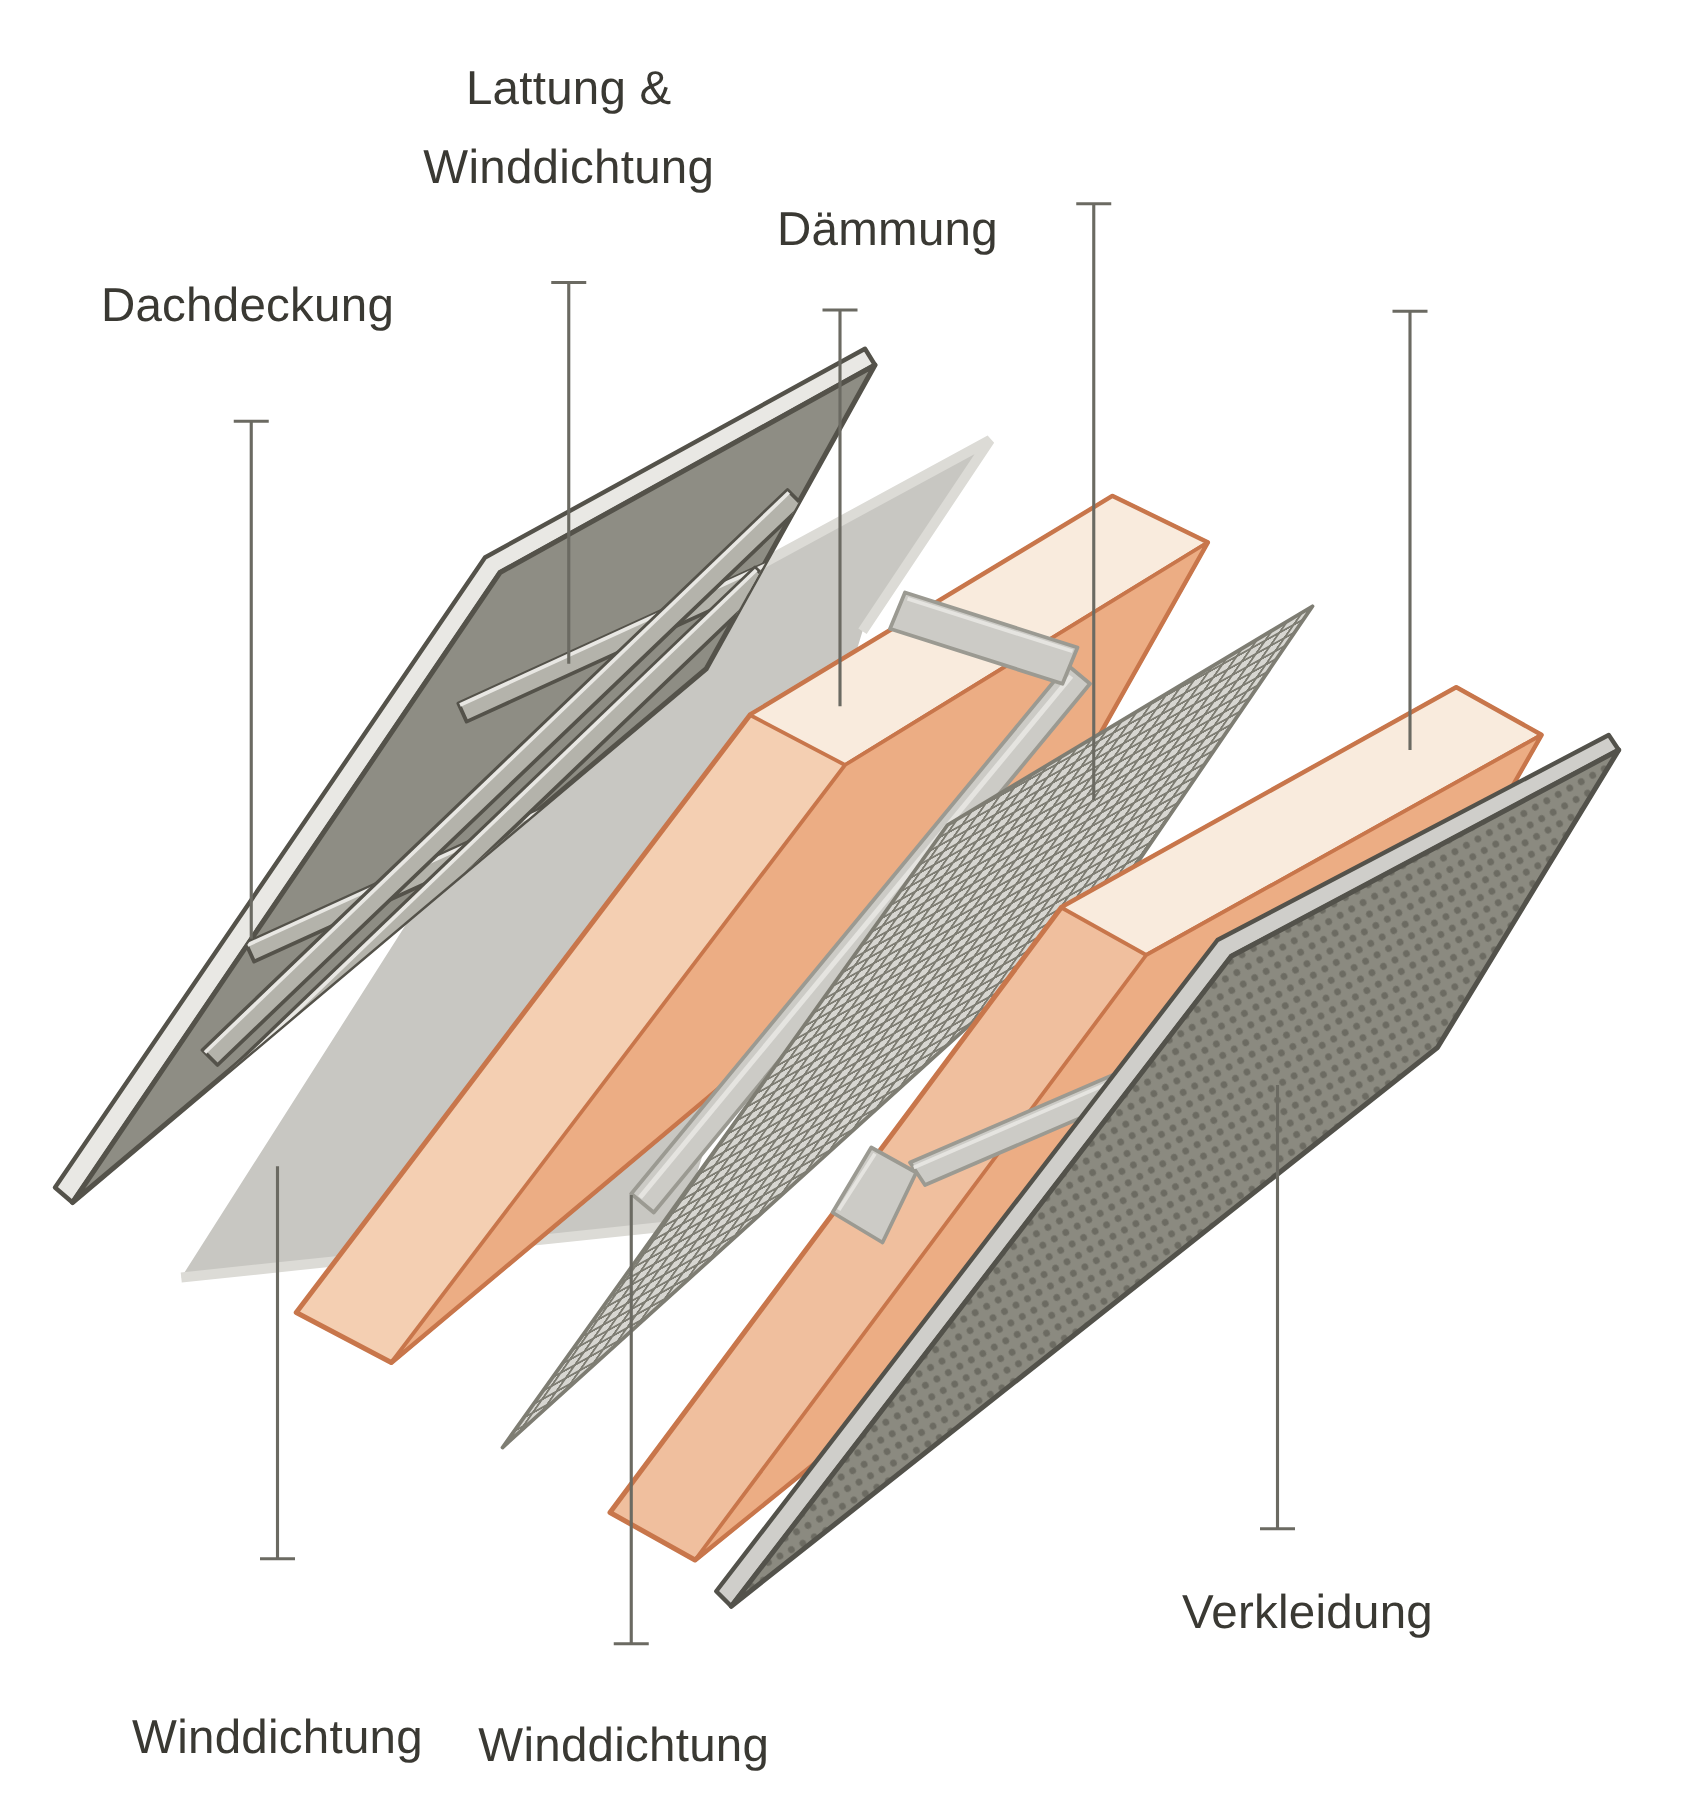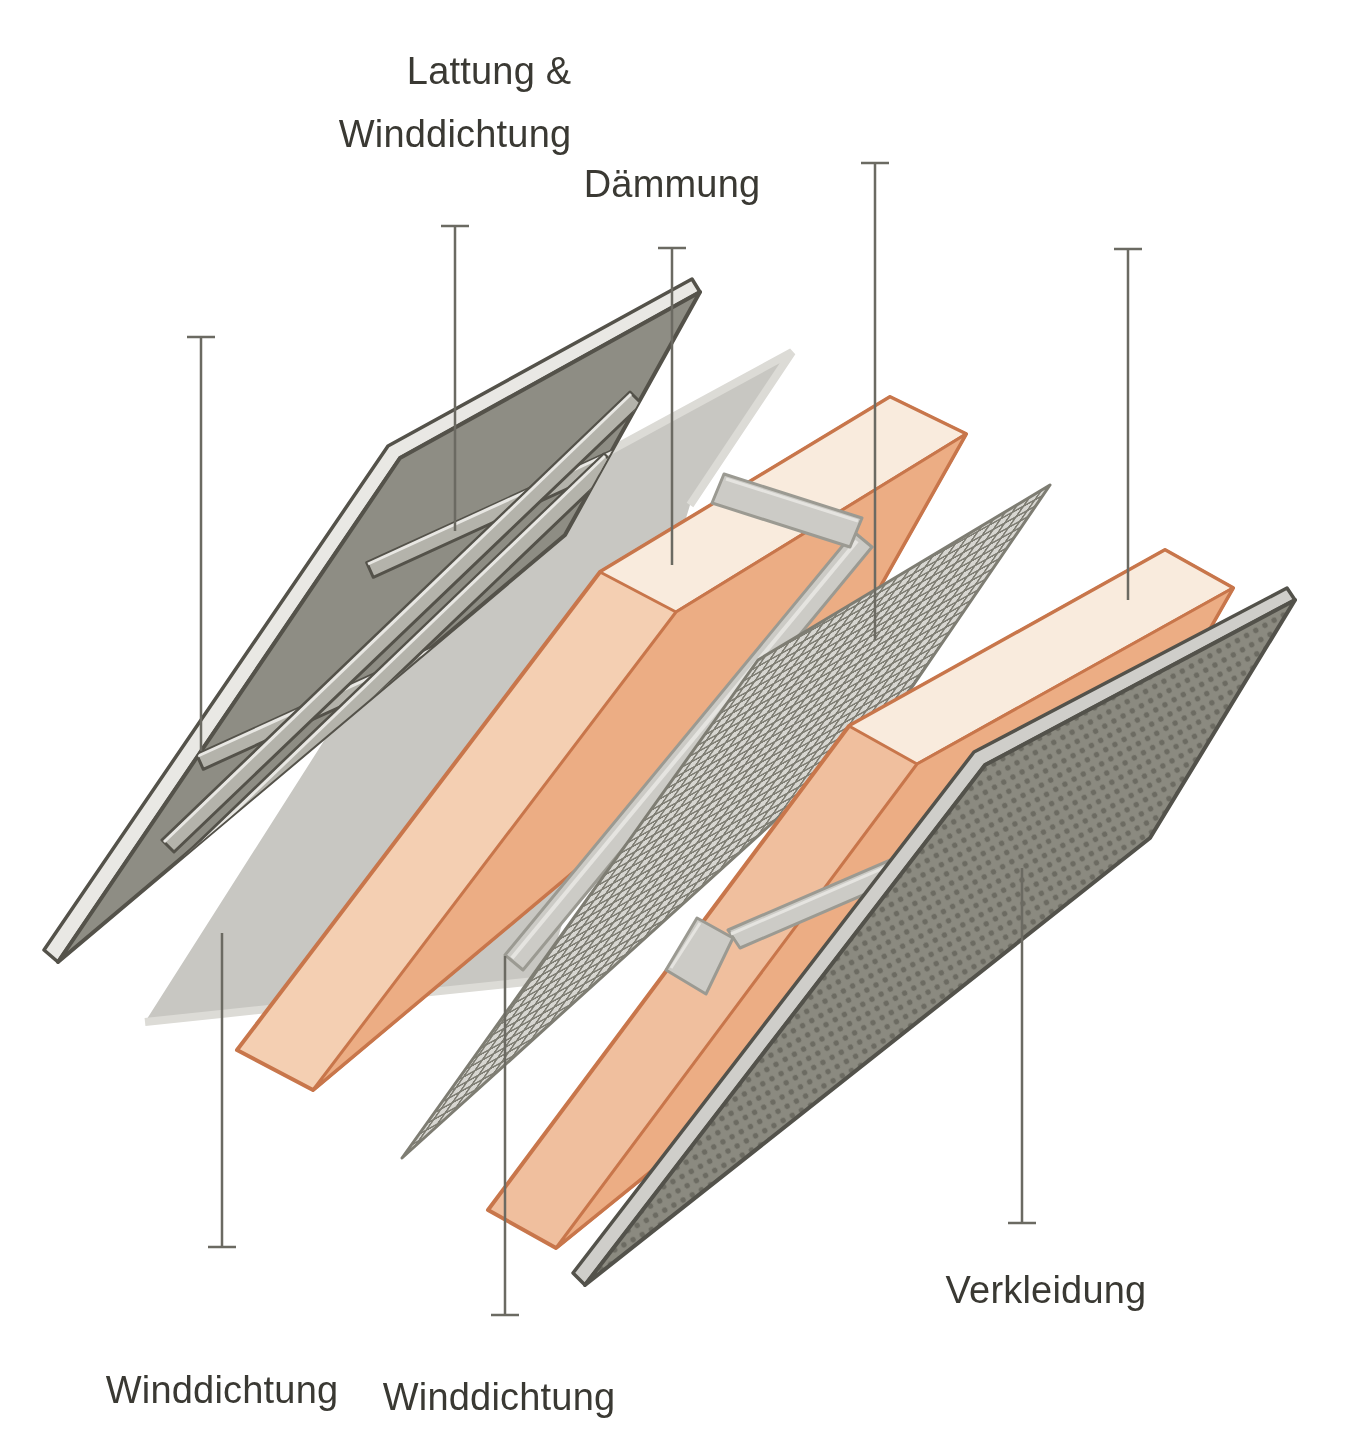--- a/index.html
+++ b/index.html
@@ -17,21 +17,21 @@
   .layer-label{
     position:absolute;
     transform:translateX(-50%);
     color:var(--c-label_text);
     font-size:38px;
     line-height:1.18;
     letter-spacing:0.2px;
     text-align:center;
     white-space:nowrap;
   }
-  .layer-label.two-line{line-height:63px;text-align:right;}
+  .layer-label.two-line{line-height:63px;}
 </style>
 </head>
 <body>
 
 <div id="stage">
 
 <svg id="diagram-svg" width="1355" height="1440" viewBox="0 0 1355 1440">
   <defs>
 
     <pattern id="meshPat" width="13" height="13" patternUnits="userSpaceOnUse" patternTransform="matrix(0.574,-0.819,0.875,-0.485,0,0)">
@@ -145,27 +145,28 @@
       <line x1="505" y1="956" x2="505" y2="1315"></line>
           <line x1="491" y1="1315" x2="519" y2="1315"></line>
     </g>
     <g>
       <line x1="1022" y1="868" x2="1022" y2="1223"></line>
           <line x1="1008" y1="1223" x2="1036" y2="1223"></line>
     </g>
   </g>
 </svg>
 
+<div class="layer-label" style="left:198px;top:223px">Dachdeckung</div>
 
 <div class="layer-label two-line" style="left:455px;top:40px">
   <div>Lattung &amp;</div>
   <div>Winddichtung</div>
 </div>
 
-<div class="layer-label" style="left:672px;top:162px">Dämmung</div>
+<div class="layer-label" style="left:710px;top:162px">Dämmung</div>
 
 
 
 <div class="layer-label" style="left:222px;top:1368px">Winddichtung</div>
 
 <div class="layer-label" style="left:499px;top:1375px">Winddichtung</div>
 
 <div class="layer-label" style="left:1046px;top:1268px">Verkleidung</div>
 
 </div>

